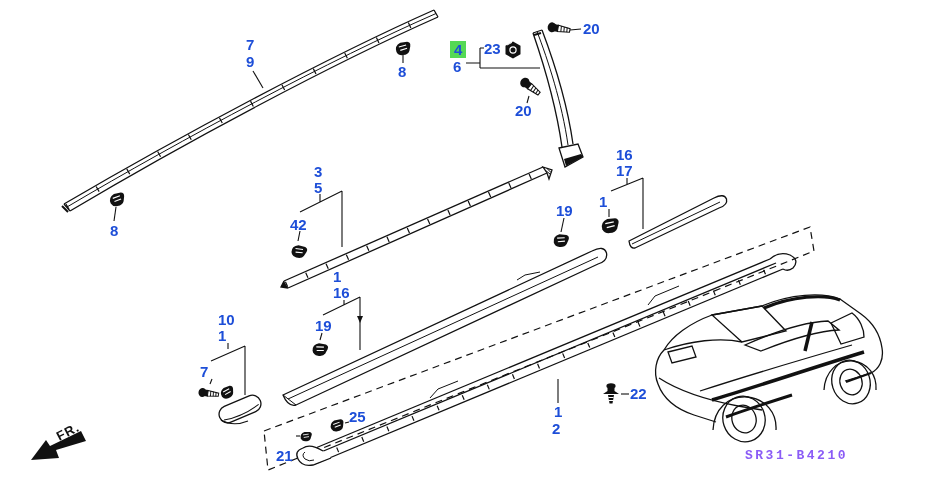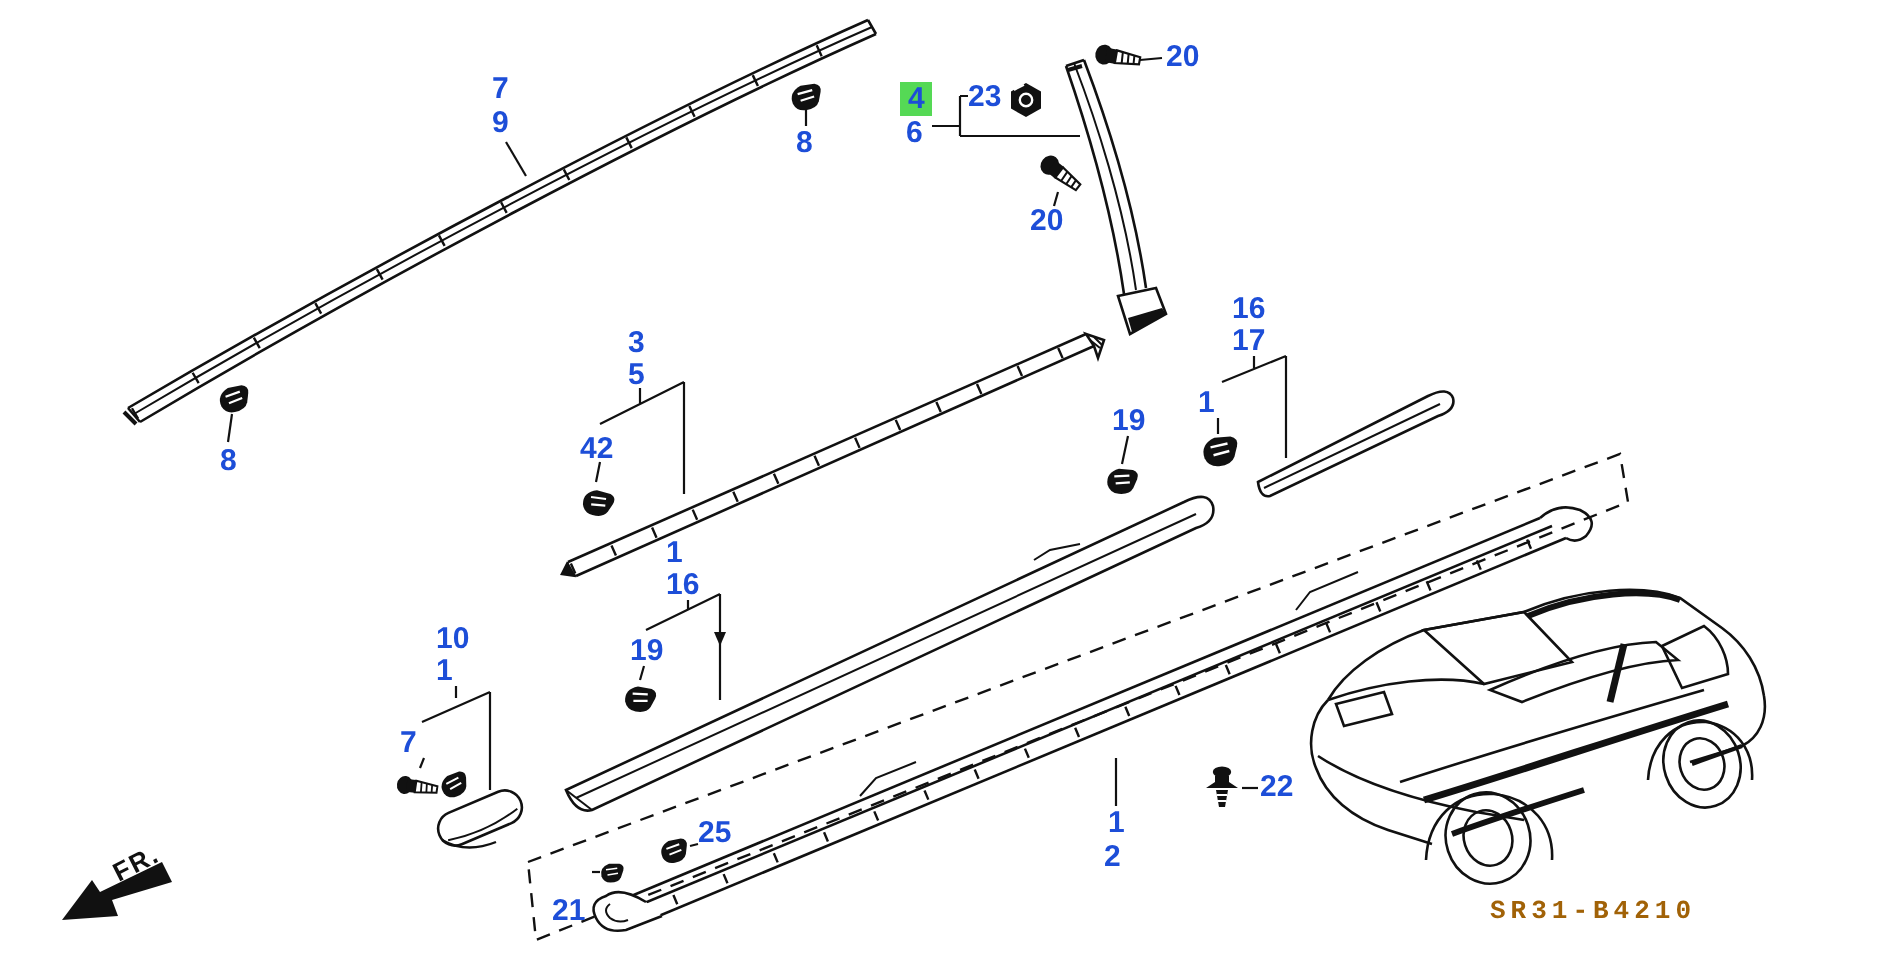--- a/index.html
+++ b/index.html
@@ -3,21 +3,21 @@
 <meta charset="utf-8">
 <style>
   html,body{margin:0;padding:0;background:#fff;}
   .stage{position:relative;width:952px;height:478px;background:#ffffff;overflow:hidden;
          font-family:"Liberation Sans",sans-serif;}
   .art{position:absolute;left:0;top:0;}
   .lbl{position:absolute;font-weight:bold;font-size:15px;line-height:15px;color:#1d4ed8;
        white-space:nowrap;cursor:pointer;}
   .lbl.hl{background:#55d955;padding:1px 4px;}
   .code{position:absolute;font-family:"Liberation Mono",monospace;font-size:13px;
-        letter-spacing:2.5px;color:#a16207;font-weight:bold;}
+        letter-spacing:2.5px;color:#8b5cf6;font-weight:bold;}
   .fr{position:absolute;font-weight:bold;font-size:13px;color:#111;
       transform:rotate(-27deg);letter-spacing:1px;}
 </style>
 </head>
 <body>
 
 <div class="stage">
 
 <svg class="art" width="952" height="478" viewBox="0 0 952 478">
   <defs>

